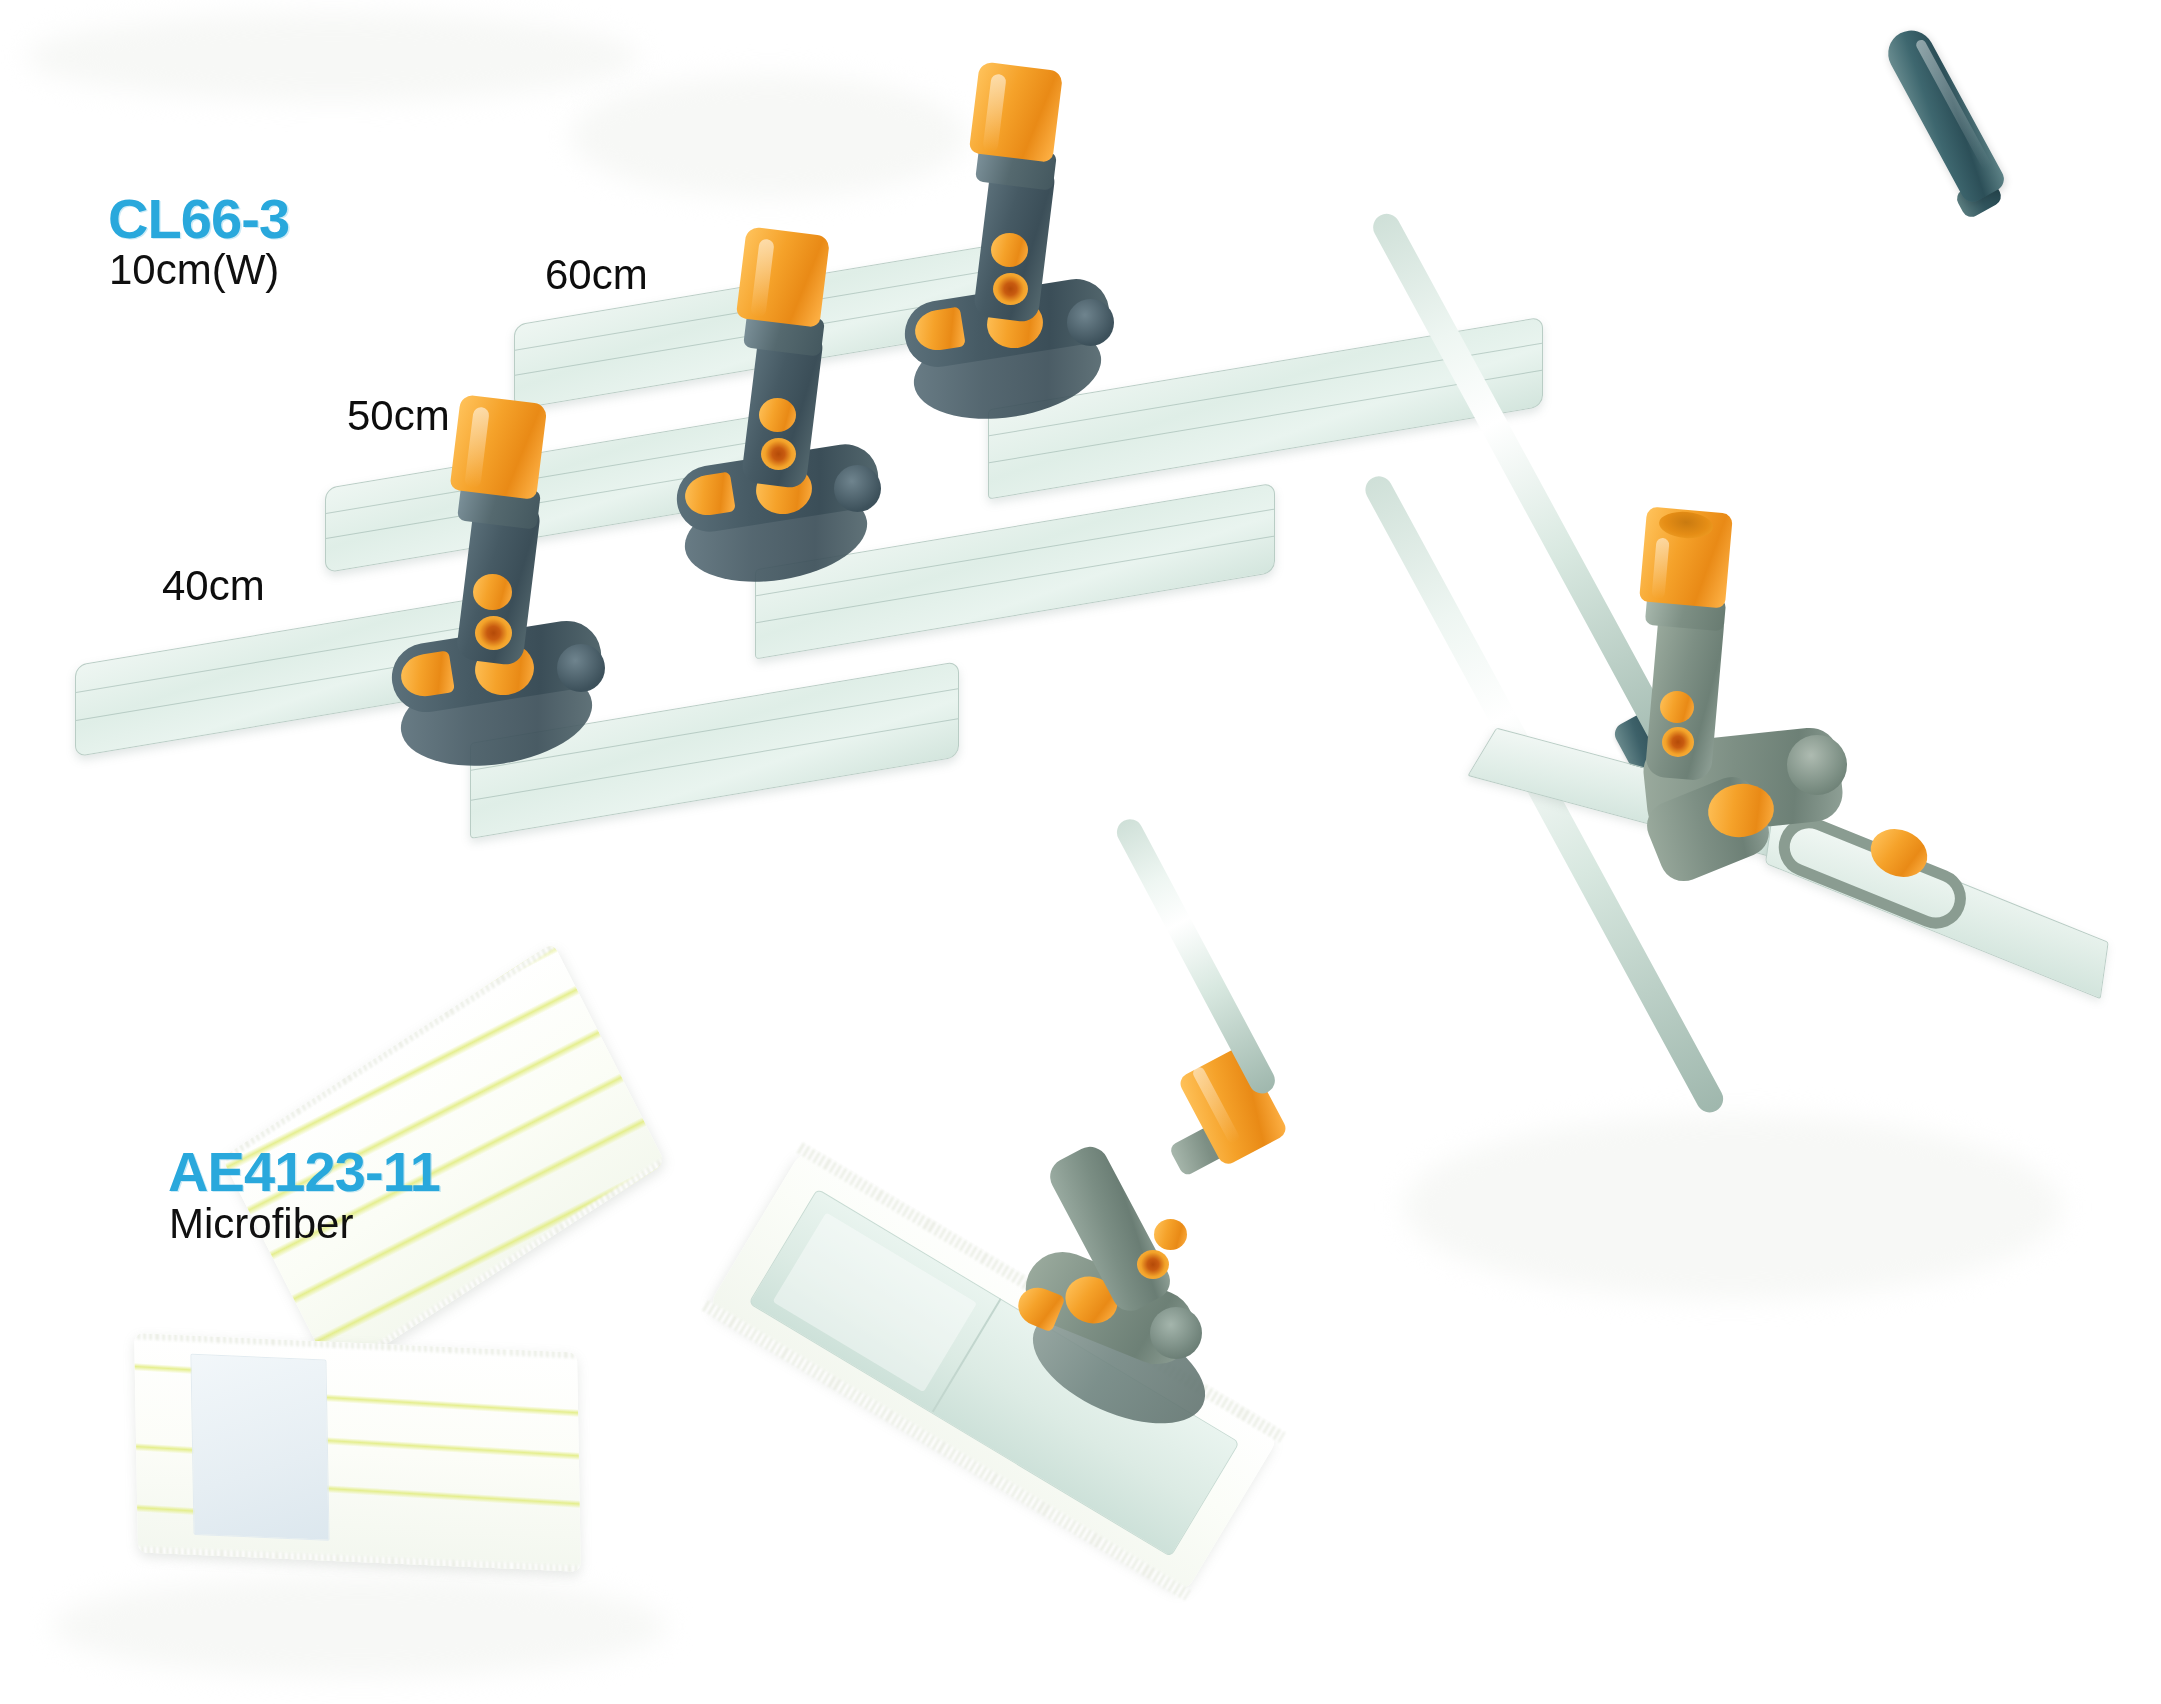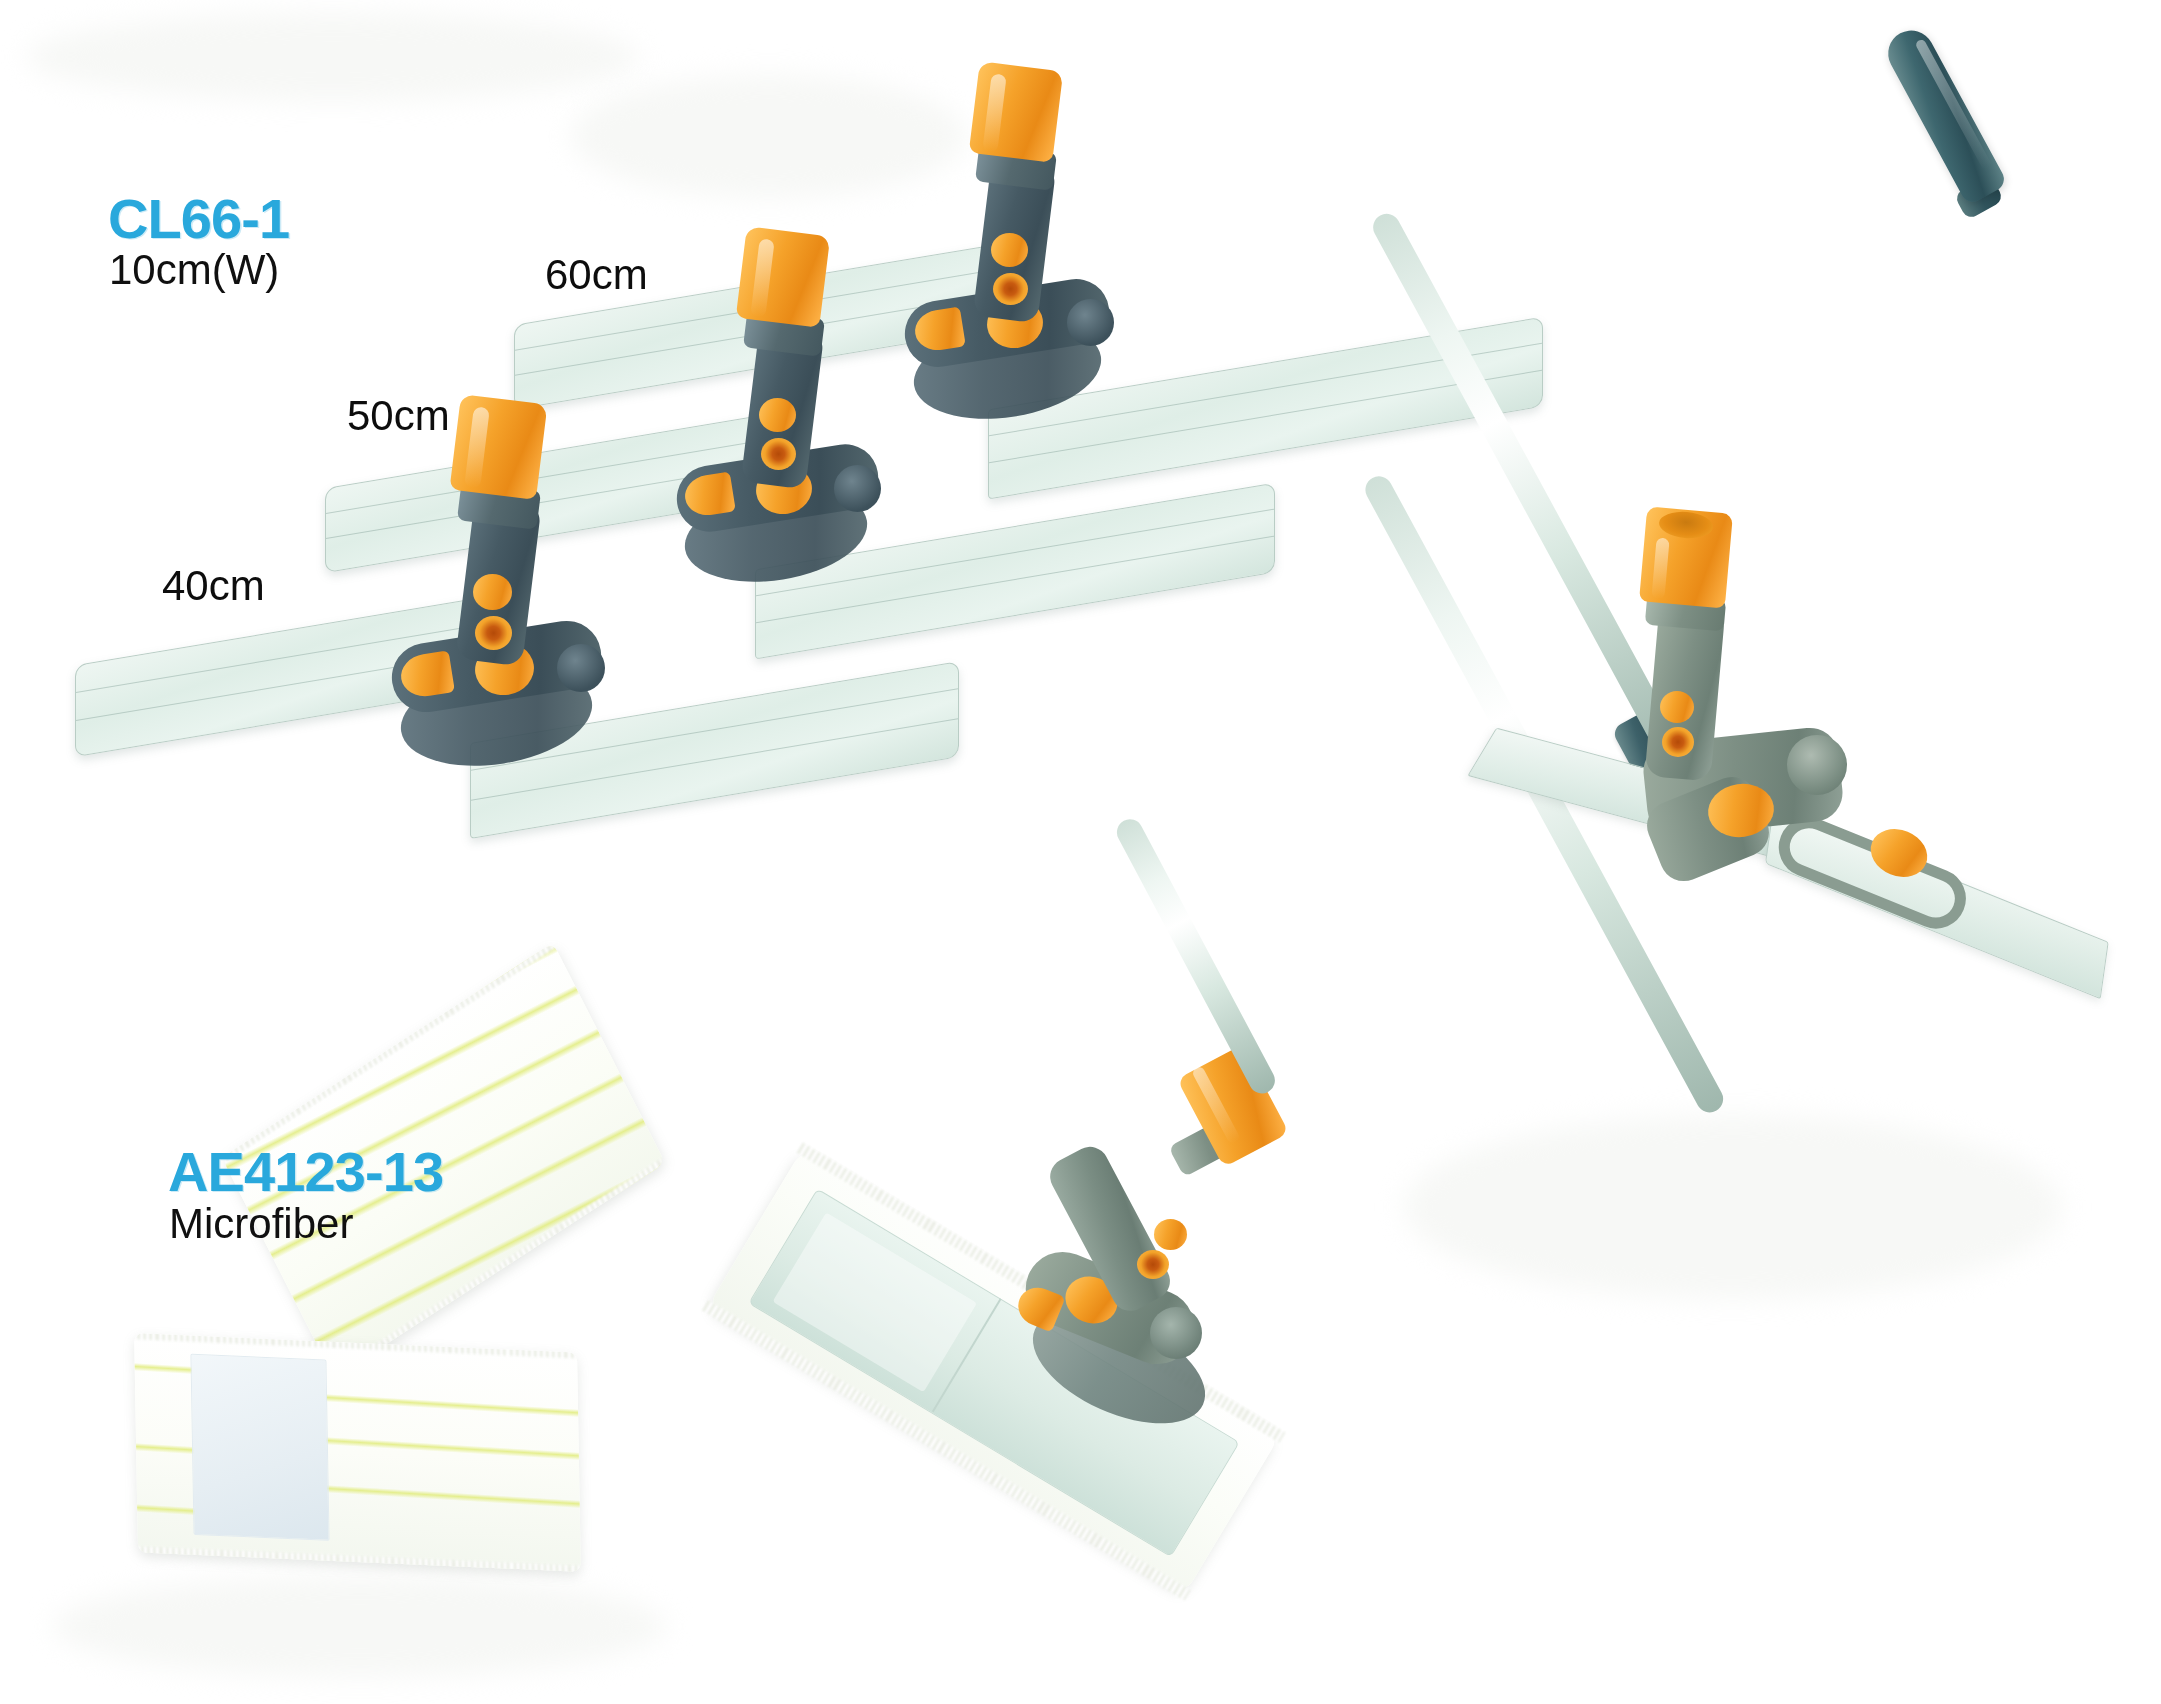--- a/index.html
+++ b/index.html
@@ -406,21 +406,21 @@
       <div class="stripe" style="left:-17.6px;top:171px;width:83px;height:8px;transform:rotate(1deg);"></div>
 
       <div class="velcro" style="left:56px;top:17.6px;width:134px;height:179px;border-radius:1.8px;"></div>
 
       <div class="fuzz" style="top:-5.7px;"></div>
       <div class="fuzz" style="bottom:-5.7px;"></div>
     </div>
   </div>
 
   <div class="sku" style="left:108px;top:191px;font-size:56px;color:#29a8dc;
-              text-shadow:1.3px 1.3px 0 rgba(120,200,232,.38);">CL66-1</div>
+              text-shadow:1.3px 1.3px 0 rgba(120,200,232,.38);">CL66-3</div>
   <div class="sub" style="left:109px;top:249px;font-size:42px;">10cm(W)</div>
 
   <div class="sku" style="left:168px;top:1144px;font-size:56px;color:#29a8dc;
-              text-shadow:1.3px 1.3px 0 rgba(120,200,232,.38);">AE4123-13</div>
+              text-shadow:1.3px 1.3px 0 rgba(120,200,232,.38);">AE4123-11</div>
   <div class="sub" style="left:169px;top:1203px;font-size:42px;">Microfiber</div>
 
 </div>
 
 
 </body></html>

